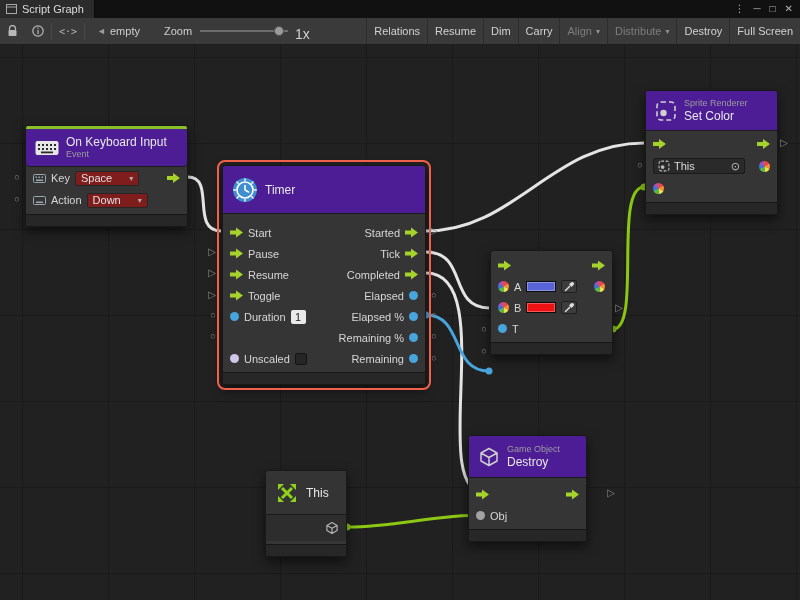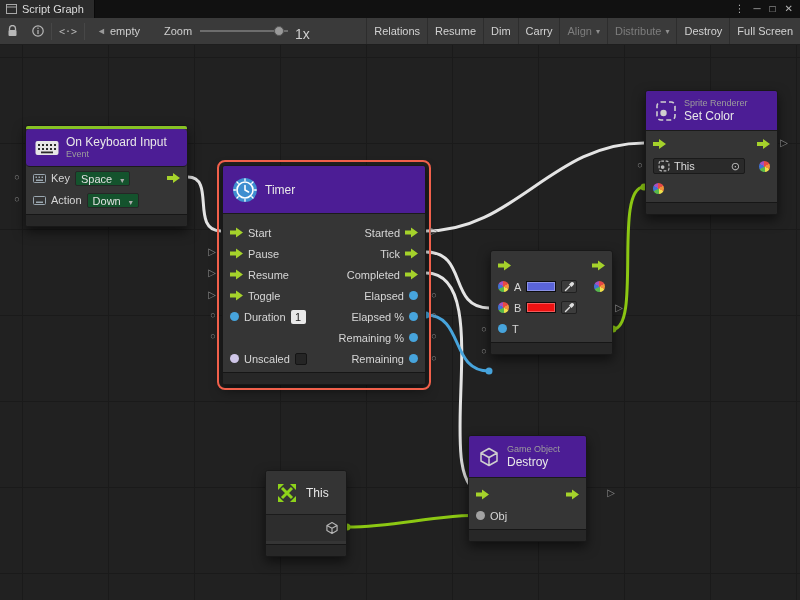--- a/index.html
+++ b/index.html
@@ -60,22 +60,22 @@
   .nrows { padding-top:0; }
   .prow { display:flex; align-items:center; gap:5px; padding:0 7px; }
   .h21 .prow { height:21px; } .h22 .prow { height:22px; }
   .sp { flex:1; }
   .plabel { font-size:11px; color:#d6d6d6; white-space:nowrap; }
   .nfooter { height:12px; background:#272727; border-top:1px solid #161616; margin-top:3px;
              border-radius:0 0 2px 2px; }
   .arrow { width:13px; height:11px; background:#a5d22b; flex:0 0 auto;
            clip-path:polygon(0 32%, 46% 32%, 46% 4%, 100% 50%, 46% 96%, 46% 68%, 0 68%); }
   .pdot { width:9px; height:9px; border-radius:50%; background:#47a4dc; flex:0 0 auto; }
-  .dropdown { display:inline-flex; align-items:flex-end; gap:8px; height:15px; padding:0 5px;
-              background:#14532d; border:1px solid #262626; border-radius:2px;
+  .dropdown { display:inline-flex; align-items:center; gap:17px; height:15px; padding:0 5px;
+              background:#7f1d1d; border:1px solid #262626; border-radius:2px;
               font-size:11px; color:#e0e0e0; }
   .dropdown .caret { font-size:8px; color:#adadad; }
   .numfield { min-width:15px; padding:0 3px; height:14px; line-height:14px; text-align:center;
               background:#e9e9e9; color:#1d1d1d; font-size:11px; border-radius:2px; }
   .checkbox { width:12px; height:12px; background:#252525; border:1px solid #141414; border-radius:2px; }
   .wheel { border-radius:50%; flex:0 0 auto;
            background:conic-gradient(#e64a45 0deg 60deg,#f0913a 60deg 120deg,#efe04b 120deg 180deg,
                                      #59b74d 180deg 240deg,#4173d2 240deg 300deg,#a650c0 300deg 360deg); }
   .wheel.lg { width:22px; height:22px; } .wheel.sm { width:11px; height:11px; }
   .swatch { width:30px; height:11px; border:1px solid #0d0d0d;

